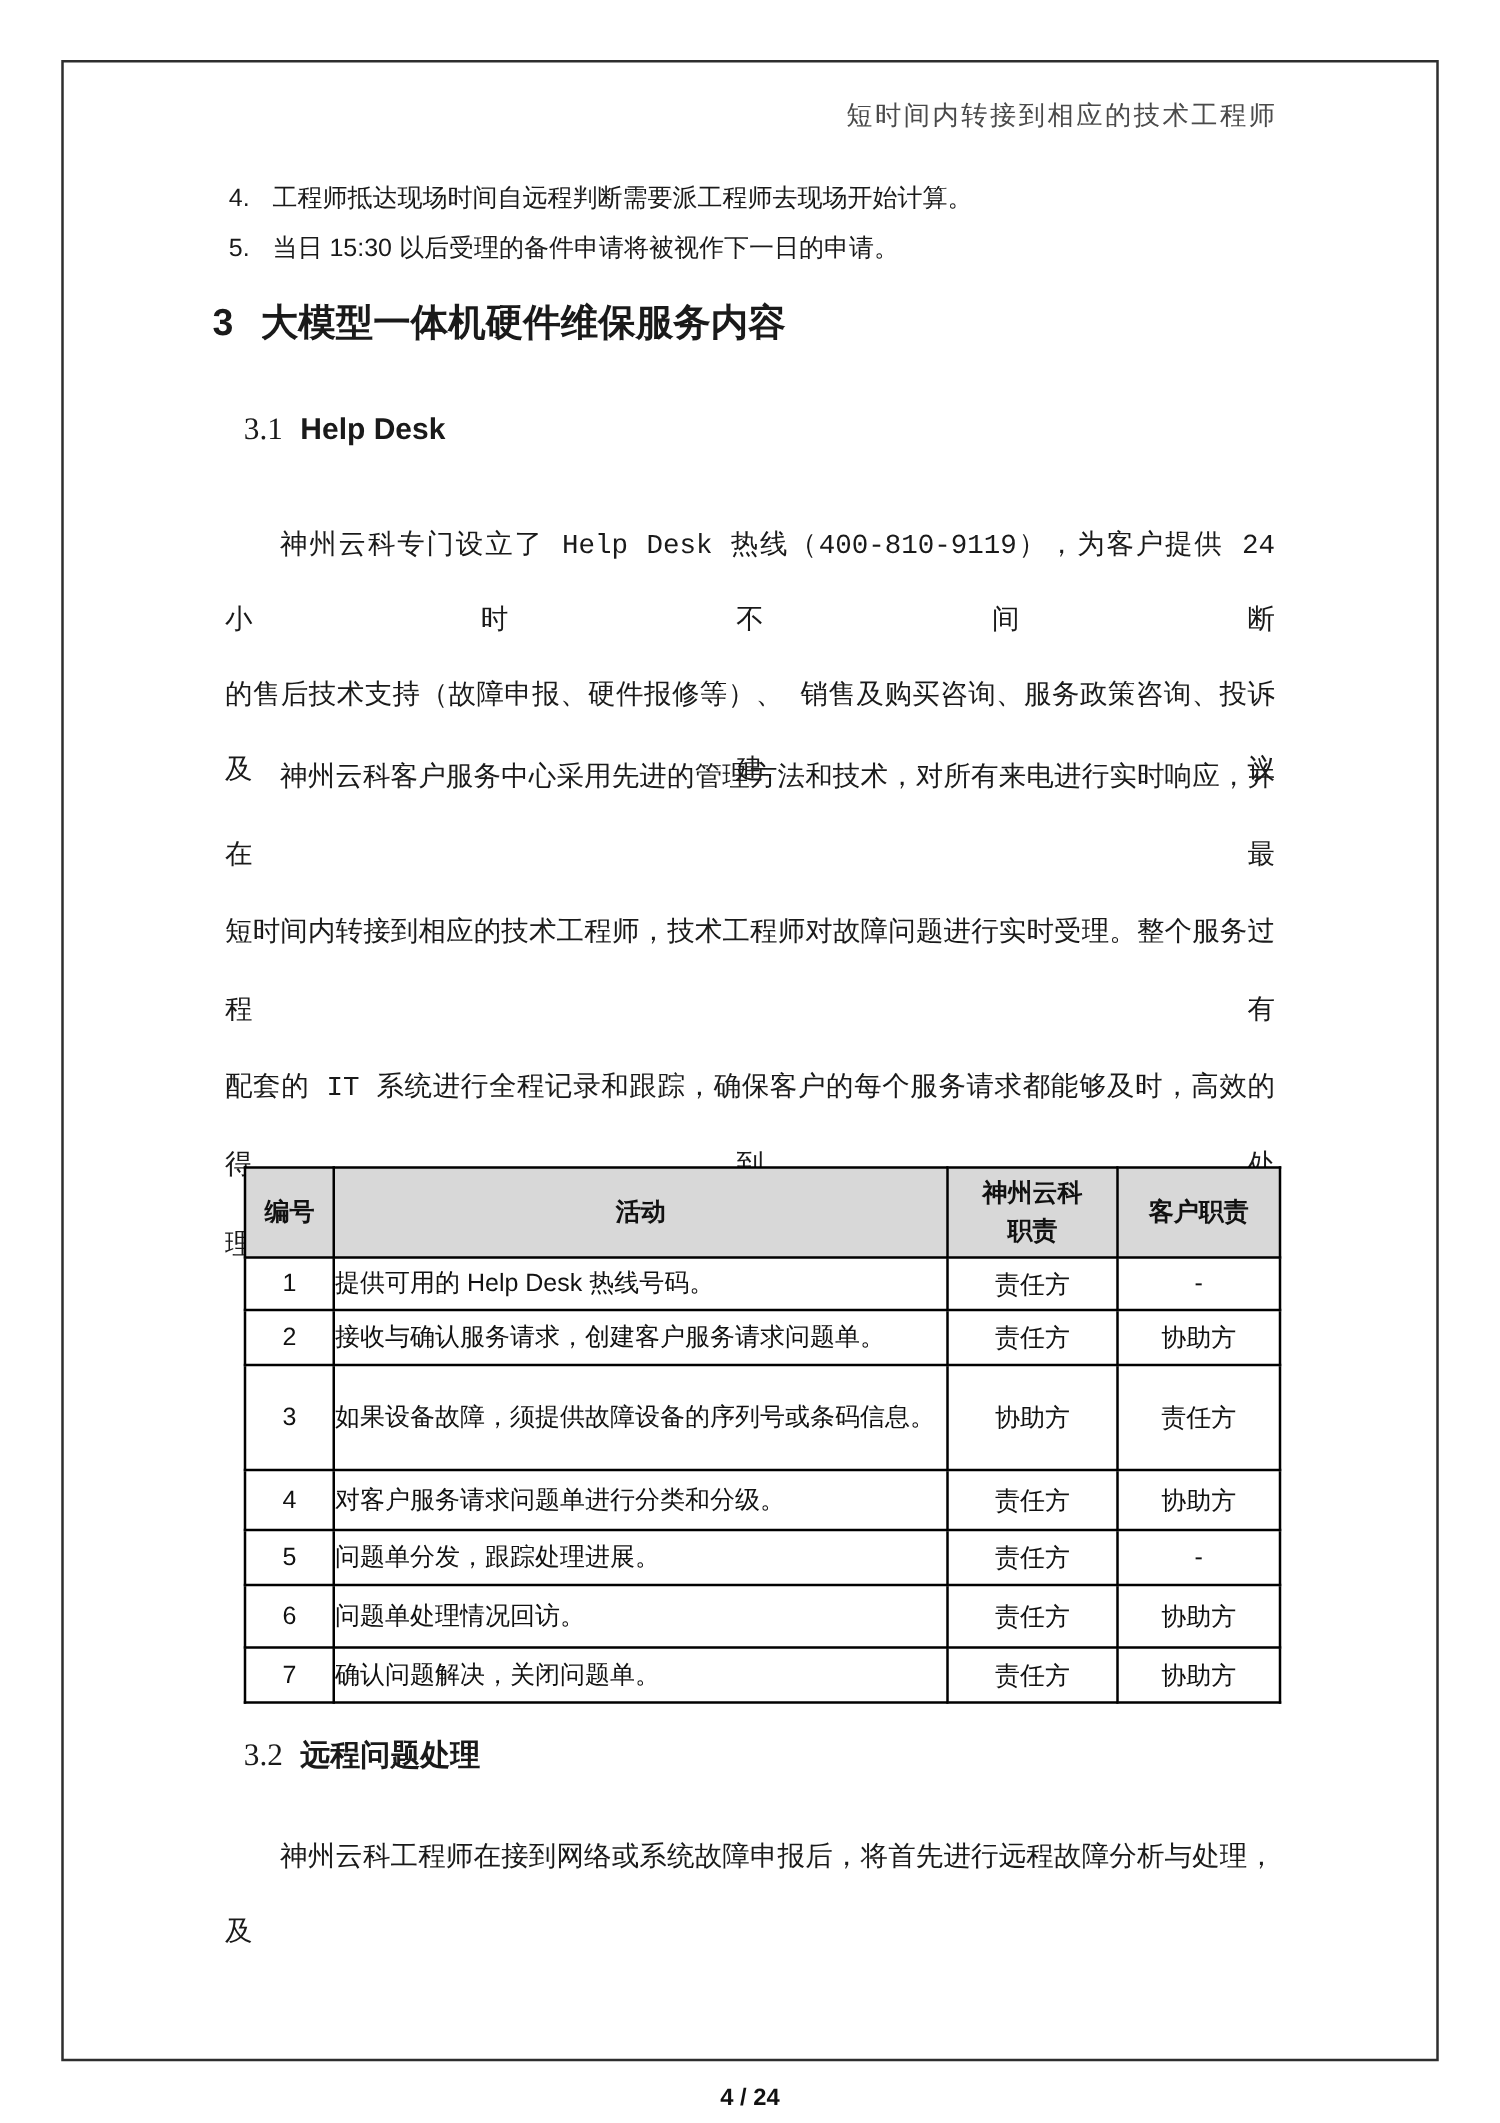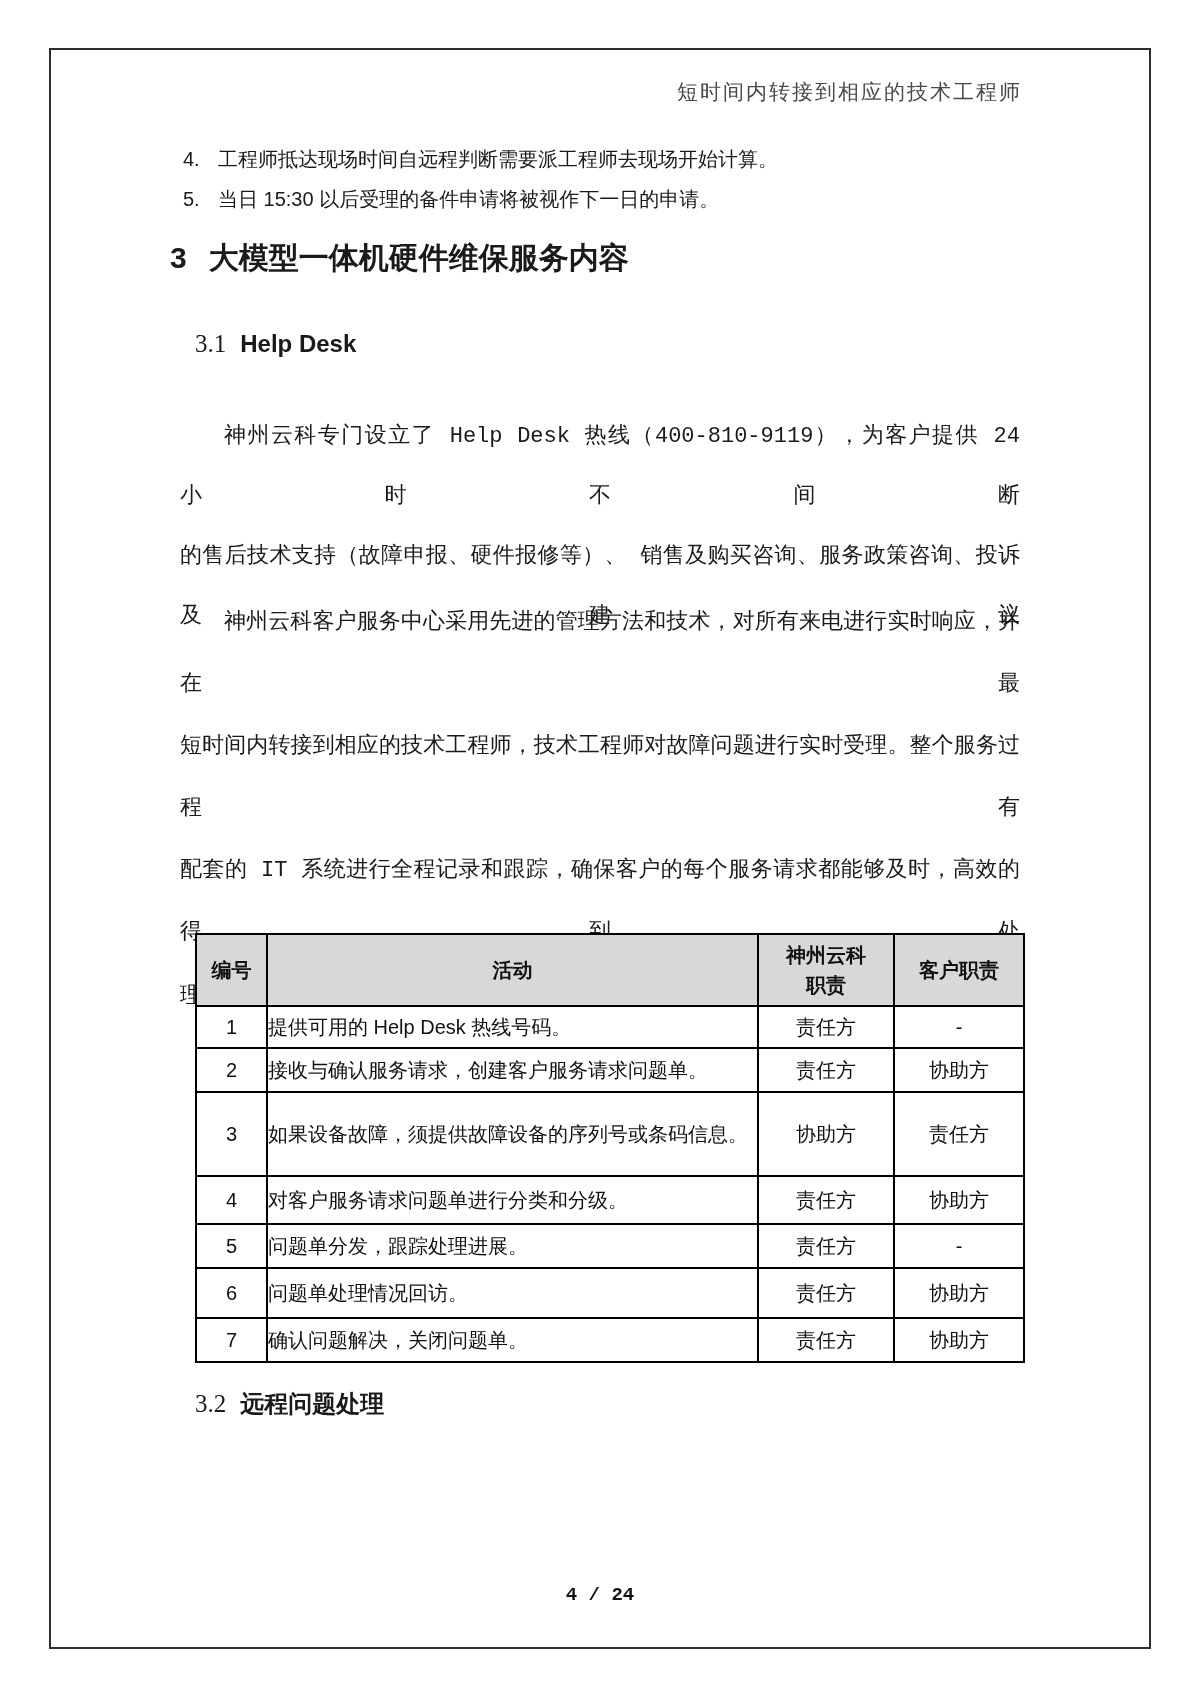--- a/index.html
+++ b/index.html
@@ -116,25 +116,25 @@
   td.c-act { text-align: left; padding: 6px 10px 6px 12px; line-height: 32px; }
   tr.r1 td { height: 40px; }
   tr.r2 td { height: 42px; }
   tr.r3 td { height: 82px; }
   tr.r4 td { height: 46px; }
   tr.r5 td { height: 42px; }
   tr.r6 td { height: 48px; }
   tr.r7 td { height: 42px; }
   .footer {
     position: absolute;
-    top: 1584px;
+    top: 1668px;
     left: 0;
     width: 1200px;
     text-align: center;
-    font-family: Liberation Mono, monospace;
+    font-family: Liberation Sans, sans-serif;
     font-weight: bold;
     font-size: 19px;
     color: #111111;
   }
 </style>
 </head>
 <body>
 
 <div class="page">
 
@@ -231,16 +231,19 @@
         <td class="c-dc">责任方</td>
         <td class="c-cust">协助方</td>
       </tr>
     </tbody>
   </table>
 
   <div class="h-sub h-32">
     <span class="sub-num">3.2</span><span class="sub-title">远程问题处理</span>
   </div>
 
+  <div class="para p3">
+    <div class="line first justify">神州云科工程师在接到网络或系统故障申报后，将首先进行远程故障分析与处理，及</div>
+  </div>
 
   <div class="footer">4 / 24</div>
 
 </div>
 
 </body></html>

